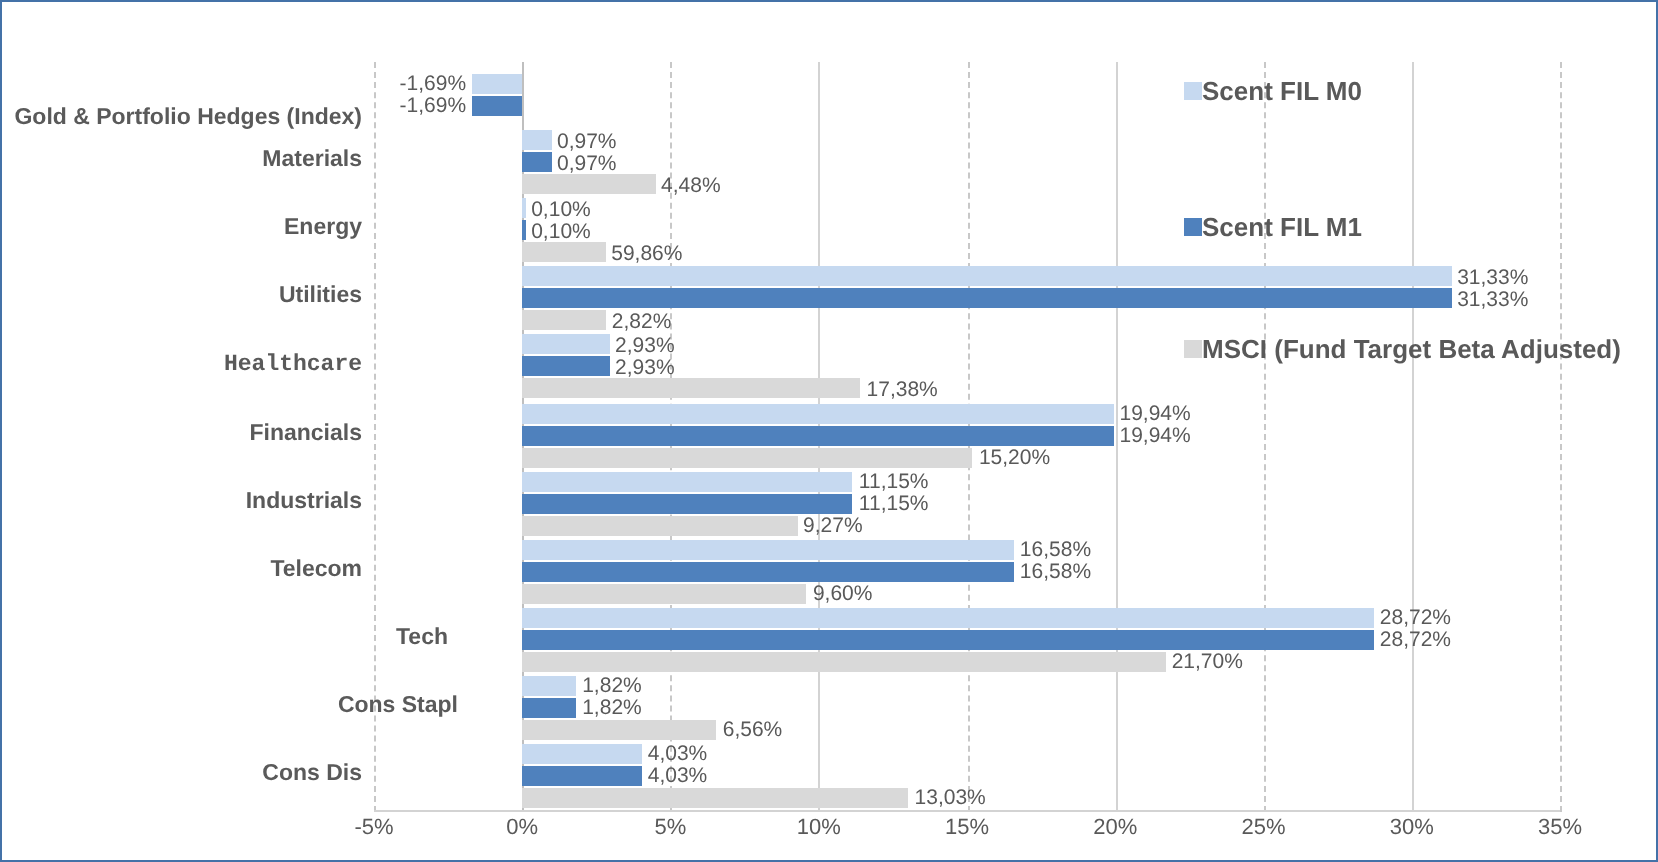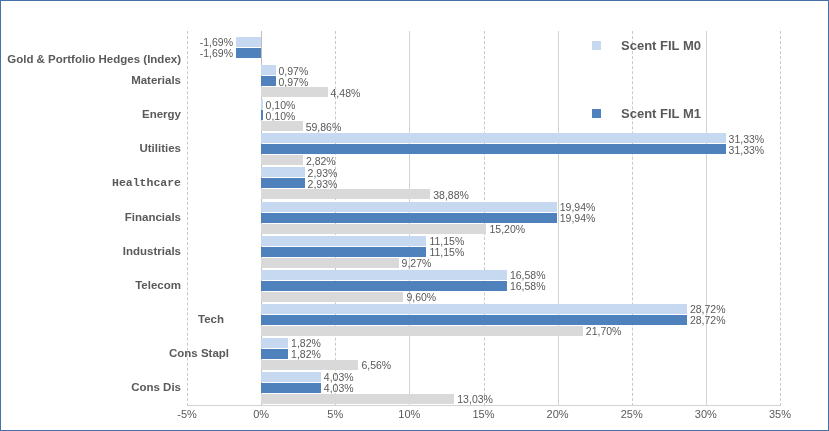--- a/index.html
+++ b/index.html
@@ -87,21 +87,21 @@
     font-size:11px;
     color:#595959;
     transform:translateX(-50%);
     white-space:nowrap;
   }
   
   .legend-item{
     position:absolute;
     display:flex;
     align-items:center;
-    gap:20px;
+    gap:0;
     white-space:nowrap;
   }
   .legend-swatch{
     width:9px;height:9px;
     display:inline-block;
     flex:0 0 auto;
   }
   .legend-swatch.s0{background:#c6d9f0;}
   .legend-swatch.s1{background:#4f81bd;}
   .legend-swatch.s2{background:#d9d9d9;}
@@ -153,21 +153,21 @@
         <div class="bar-lbl" style="top: 102.818px; left: 541.592px;">31,33%</div>
         <div class="bar" style="background: rgb(79, 129, 189); left: 74.125px; width: 464.467px; top: 113.318px;"></div>
         <div class="bar-lbl" style="top: 113.818px; left: 541.592px;">31,33%</div>
         <div class="bar" style="background: rgb(217, 217, 217); left: 74.125px; width: 41.8065px; top: 124.318px;"></div>
         <div class="bar-lbl" style="top: 124.818px; left: 118.931px;">2,82%</div>
         <div class="bar" style="background: rgb(198, 217, 240); left: 74.125px; width: 43.4372px; top: 136.409px;"></div>
         <div class="bar-lbl" style="top: 136.909px; left: 120.562px;">2,93%</div>
         <div class="bar" style="background: rgb(79, 129, 189); left: 74.125px; width: 43.4372px; top: 147.409px;"></div>
         <div class="bar-lbl" style="top: 147.909px; left: 120.562px;">2,93%</div>
         <div class="bar" style="background: rgb(217, 217, 217); left: 74.125px; width: 169.153px; top: 158.409px;"></div>
-        <div class="bar-lbl" style="top: 158.909px; left: 246.278px;">38,88%</div>
+        <div class="bar-lbl" style="top: 158.909px; left: 246.278px;">17,38%</div>
         <div class="bar" style="background: rgb(198, 217, 240); left: 74.125px; width: 295.611px; top: 170.5px;"></div>
         <div class="bar-lbl" style="top: 171px; left: 372.736px;">19,94%</div>
         <div class="bar" style="background: rgb(79, 129, 189); left: 74.125px; width: 295.611px; top: 181.5px;"></div>
         <div class="bar-lbl" style="top: 182px; left: 372.736px;">19,94%</div>
         <div class="bar" style="background: rgb(217, 217, 217); left: 74.125px; width: 225.34px; top: 192.5px;"></div>
         <div class="bar-lbl" style="top: 193px; left: 302.465px;">15,20%</div>
         <div class="bar" style="background: rgb(198, 217, 240); left: 74.125px; width: 165.299px; top: 204.591px;"></div>
         <div class="bar-lbl" style="top: 205.091px; left: 242.424px;">11,15%</div>
         <div class="bar" style="background: rgb(79, 129, 189); left: 74.125px; width: 165.299px; top: 215.591px;"></div>
         <div class="bar-lbl" style="top: 216.091px; left: 242.424px;">11,15%</div>
@@ -228,14 +228,18 @@
     </div>
 
   <div class="legend-item" id="legend-0">
     <span class="legend-swatch s0"></span>
     <span class="legend-text">Scent FIL M0</span>
   </div>
   <div class="legend-item" id="legend-1">
     <span class="legend-swatch s1"></span>
     <span class="legend-text">Scent FIL M1</span>
   </div>
+  <div class="legend-item" id="legend-2">
+    <span class="legend-swatch s2"></span>
+    <span class="legend-text">MSCI (Fund Target Beta Adjusted)</span>
+  </div>
 
 </div>
 
 </body></html>

